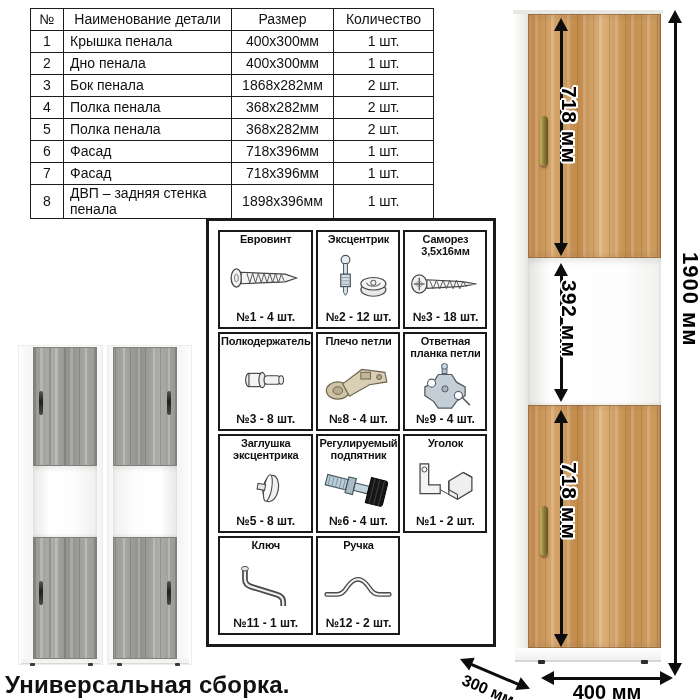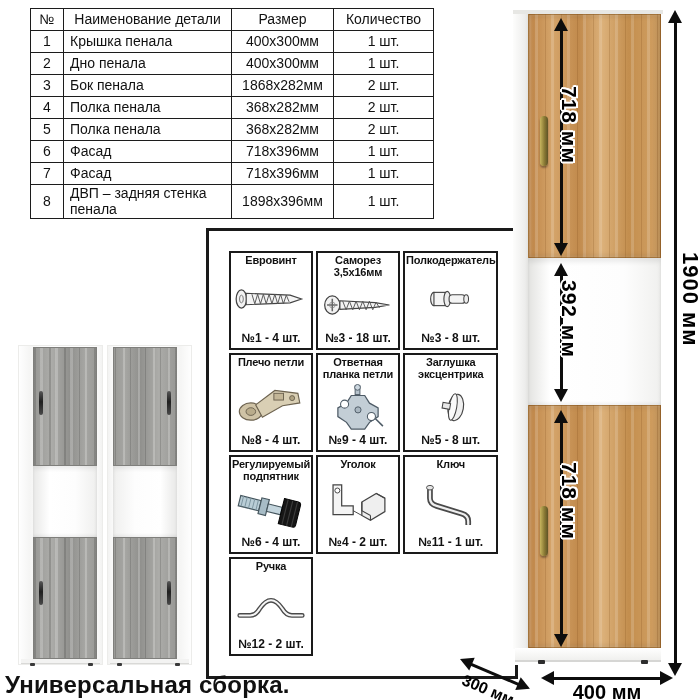--- a/index.html
+++ b/index.html
@@ -19,23 +19,23 @@
   .parts-table th,.parts-table td{
     border:1.6px solid #1c1c1c;padding:1px 4px;height:19px;
     font-weight:400;overflow:hidden;
   }
   .parts-table th{text-align:center;}
   .parts-table td{text-align:center;}
   .parts-table td.name{text-align:left;padding-left:6px;}
 
   
   .hw-grid{
-    position:absolute;left:206px;top:228px;width:266px;
+    position:absolute;left:206px;top:218px;width:266px;
     display:grid;grid-template-columns:repeat(3,1fr);gap:3px;
-    padding:20px;border:3px solid #1a1a1a;background:#fff;
+    padding:9px;border:3px solid #1a1a1a;background:#fff;
   }
   .hw-cell{
     border:2px solid #1a1a1a;background:#fff;height:91px;
     display:flex;flex-direction:column;align-items:center;justify-content:space-between;
     padding:2px 1px;
   }
   .hw-name{font-weight:700;font-size:11px;text-align:center;line-height:1.08;letter-spacing:-0.2px;}
   .hw-icon{flex:1;display:flex;align-items:center;justify-content:center;width:100%;}
   .hw-count{font-weight:700;font-size:12px;margin-bottom:1px;white-space:nowrap;}
 
@@ -207,20 +207,37 @@
       <svg width="78" height="42" viewBox="0 0 80 44">
         <ellipse cx="9" cy="22" rx="5.5" ry="9.5" fill="#f2f2f2" stroke="#444" stroke-width="1.3"></ellipse>
         <ellipse cx="9" cy="22" rx="2" ry="4" fill="none" stroke="#777" stroke-width="1"></ellipse>
         <path d="M14 16 L60 18 L72 22 L60 26 L14 28 Z" fill="#f4f4f4" stroke="#444" stroke-width="1.2"></path>
         <path d="M20 17 l3 10 3-10 3 10 3-10 3 10 3-10 3 10 3-10 3 10 3-10 3 10 3-9 3 7" fill="none" stroke="#555" stroke-width="1"></path>
       </svg>
     </div>
     <div class="hw-count">№1 - 4 шт.</div>
   </div>
 
+  <div class="hw-cell">
+    <div class="hw-name">Эксцентрик</div>
+    <div class="hw-icon">
+      <svg width="78" height="50" viewBox="0 0 80 52">
+        <circle cx="27" cy="7" r="4.5" fill="#e8edf1" stroke="#44515a" stroke-width="1.2"></circle>
+        <rect x="25" y="11" width="4" height="11" fill="#dfe6ea" stroke="#44515a" stroke-width="1"></rect>
+        <rect x="22" y="22" width="10" height="13" fill="#d3dce1" stroke="#44515a" stroke-width="1.2"></rect>
+        <path d="M22 25.5 h10 M22 29 h10 M22 32.5 h10" stroke="#8fa0aa" stroke-width="1"></path>
+        <path d="M25 35 h4 v6 l-2 3 -2 -3 z" fill="#dfe6ea" stroke="#44515a" stroke-width="1"></path>
+        <ellipse cx="56" cy="38" rx="13" ry="7" fill="#e9e9e9" stroke="#4a4a4a" stroke-width="1.2"></ellipse>
+        <ellipse cx="56" cy="32" rx="13" ry="6.5" fill="#f5f5f5" stroke="#4a4a4a" stroke-width="1.2"></ellipse>
+        <path d="M49 31 a7 3.5 0 0 0 14 0" fill="none" stroke="#666" stroke-width="1.2"></path>
+        <circle cx="56" cy="31" r="2.6" fill="none" stroke="#666" stroke-width="1.1"></circle>
+      </svg>
+    </div>
+    <div class="hw-count">№2 - 12 шт.</div>
+  </div>
 
   <div class="hw-cell">
     <div class="hw-name">Саморез 3,5х16мм</div>
     <div class="hw-icon">
       <svg width="78" height="40" viewBox="0 0 80 42">
         <ellipse cx="13" cy="21" rx="8" ry="9.5" fill="#f2f2f2" stroke="#444" stroke-width="1.3"></ellipse>
         <path d="M13 14.5 v13 M7.5 21 h11" stroke="#666" stroke-width="1.6"></path>
         <circle cx="13" cy="21" r="3" fill="none" stroke="#888" stroke-width="0.8"></circle>
         <path d="M21 16.5 L58 18.5 L73 21 L58 23.5 L21 25.5 Z" fill="#f4f4f4" stroke="#444" stroke-width="1.2"></path>
         <path d="M24 17 l3.5 9 3.5-9 3.5 9 3.5-9 3.5 9 3.5-9 3.5 9 3.5-9 3.5 9 3.5-8 3.5 6" fill="none" stroke="#555" stroke-width="1"></path>
@@ -309,21 +326,21 @@
     <div class="hw-name">Уголок</div>
     <div class="hw-icon">
       <svg width="78" height="48" viewBox="0 0 80 50">
         <path d="M14 6 h9 v22 h12 v9 h-21 z" fill="#f4f4f4" stroke="#444" stroke-width="1.3"></path>
         <circle cx="18.5" cy="12" r="2.6" fill="#fff" stroke="#444" stroke-width="1"></circle>
         <path d="M44 24 l15 -9 9 5 v14 l-15 9 -9 -5 z" fill="#efefef" stroke="#444" stroke-width="1.3"></path>
         <path d="M59 15 l9 5 M53 38 v5 M44 24 v9 l9 5" fill="none" stroke="#444" stroke-width="1.1"></path>
         <path d="M35 33 l9 5" stroke="#444" stroke-width="1"></path>
       </svg>
     </div>
-    <div class="hw-count">№4 - 2 шт.</div>
+    <div class="hw-count">№1 - 2 шт.</div>
   </div>
 
   <div class="hw-cell">
     <div class="hw-name">Ключ</div>
     <div class="hw-icon">
       <svg width="78" height="44" viewBox="0 0 80 46">
         <path d="M18 8 v10 q0 6 7 8 l26 8 q7 2 7 8 v3" fill="none" stroke="#4a4a4a" stroke-width="6" stroke-linecap="round" stroke-linejoin="round"></path>
         <path d="M18 8 v10 q0 6 7 8 l26 8 q7 2 7 8 v3" fill="none" stroke="#efefef" stroke-width="2.4" stroke-linecap="round" stroke-linejoin="round"></path>
         <ellipse cx="18" cy="7" rx="3.6" ry="2.4" fill="#e6e6e6" stroke="#4a4a4a" stroke-width="1"></ellipse>
       </svg>

